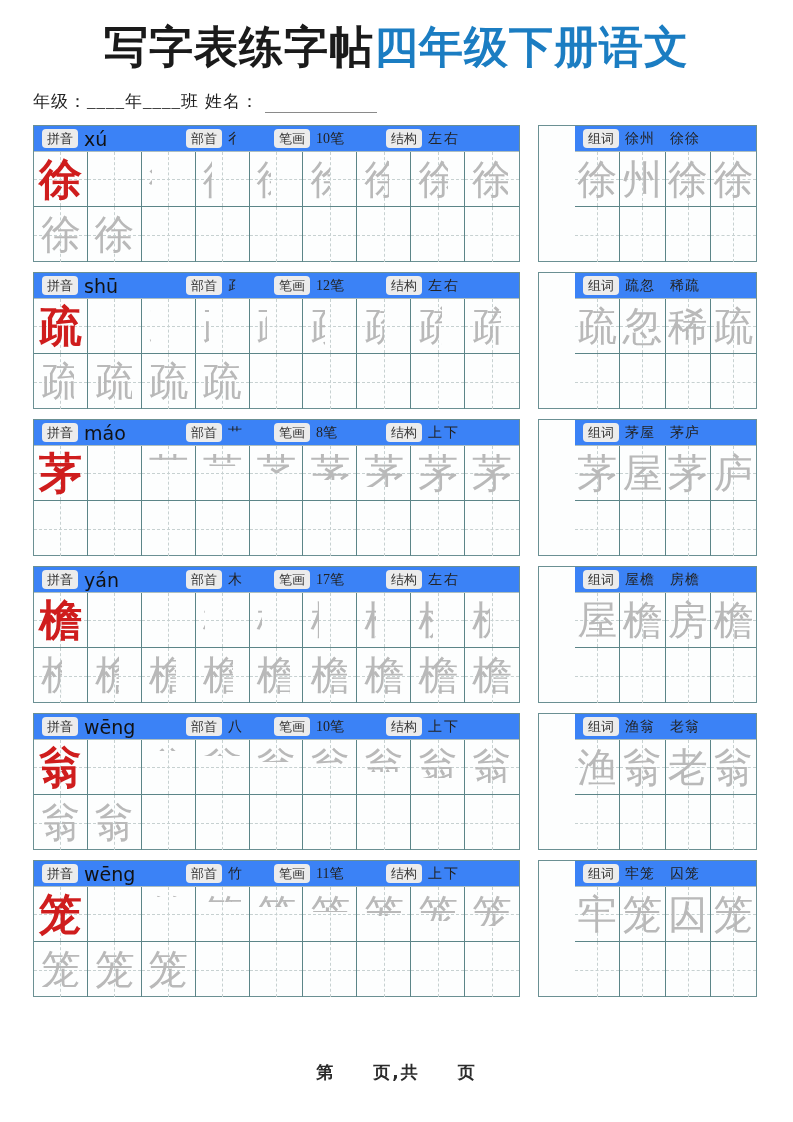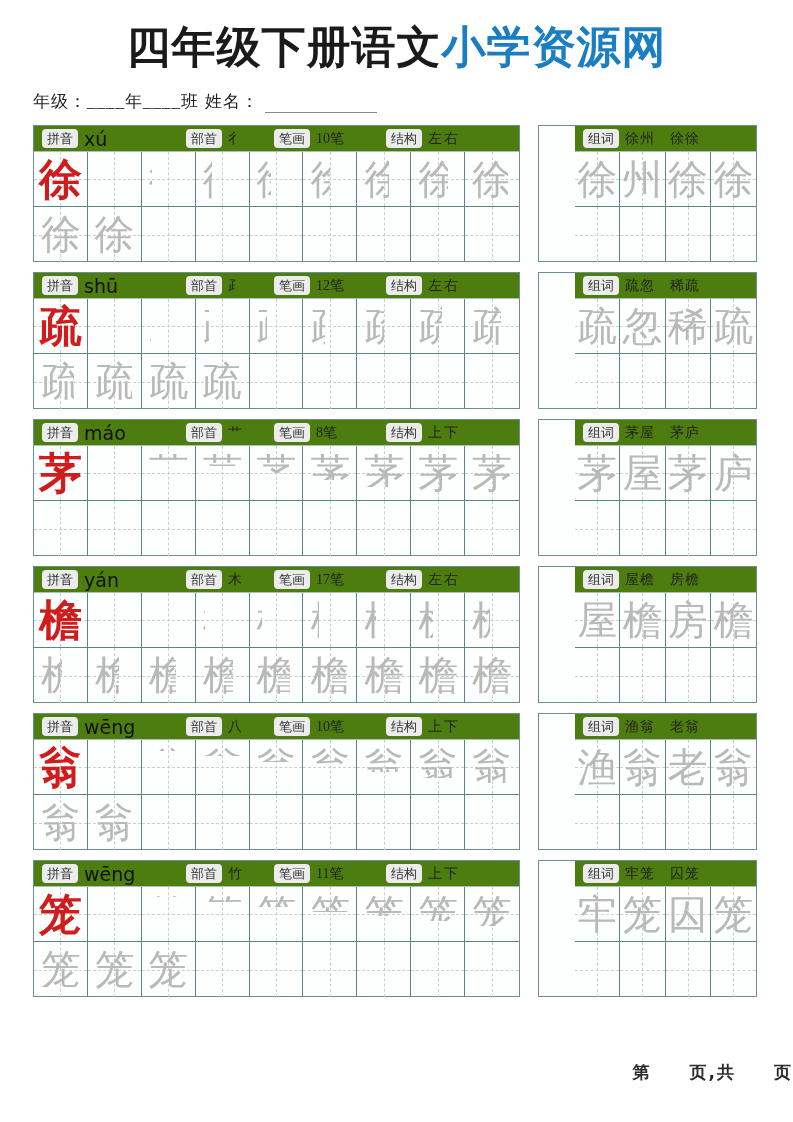--- a/index.html
+++ b/index.html
@@ -28,21 +28,21 @@
   .section-row { display:flex; gap:18px; margin-bottom:10px; height:137px; }
 
   .pbox {
     border:1px solid #6b9093; background:#fdfefe; height:137px;
   }
   .pbox.left  { width:487px; }
   .pbox.right { width:219px;padding-left:36px; }
 
   .box-header {
     height:26px; display:flex; align-items:center; gap:6px;
-    padding:0 8px; border-bottom:1px solid #aebfc0; background:#4d7c0f;
+    padding:0 8px; border-bottom:1px solid #aebfc0; background:#3b82f6;
   }
   .badge {
     background:#ececec; border-radius:4px; padding:0 5px; height:19px;
     line-height:19px; font-size:13px; color:#333; flex:none;
   }
   .hval { font-size:14px; color:#222; letter-spacing:2px; white-space:nowrap; }
   .hval.pinyin {
     font-family:"DejaVu Sans","Liberation Sans",sans-serif;
     font-size:19px; color:#111; width:96px; letter-spacing:0;
   }
@@ -72,37 +72,37 @@
     font-size:40px; z-index:2;
   }
   .glyph.red { color:#cf1d1d; font-size:43px; font-weight:700; }
   .glyph.gray { color:#b9b9b9; }
   .clip { position:absolute; left:0; top:0; overflow:hidden; z-index:2; }
   .clip .inner {
     position:absolute; left:0; top:0; text-align:center;
     line-height:55px; font-size:40px; color:#b9b9b9;
   }
 
-  .footer { position:absolute; left:0; right:0; bottom:38px; text-align:right; }
+  .footer { position:absolute; left:0; right:0; bottom:38px; text-align:center; }
   .footer .pageno {
     font-size:17px; font-weight:700; color:#2b2b2b; letter-spacing:2px;
     font-family:"DejaVu Sans","Liberation Sans",sans-serif;
   }
   .footer .site {
     margin-top:3px; font-size:20px; color:#9b9b9b; letter-spacing:1px;
     font-family:"DejaVu Sans","Liberation Sans",sans-serif;
   }
 </style>
 </head>
 <body>
 
 <div class="page">
 
   <div class="title">
-    <span>四年级下册语文</span><span class="t-blue">小学资源网</span>
+    <span>写字表练字帖</span><span class="t-blue">四年级下册语文</span>
   </div>
 
   <div class="info-row">
     <span class="info-right">
       <span>年级：____年____班</span>
       <span>姓名：</span>
       <span class="name-line"></span>
     </span>
   </div>
 

